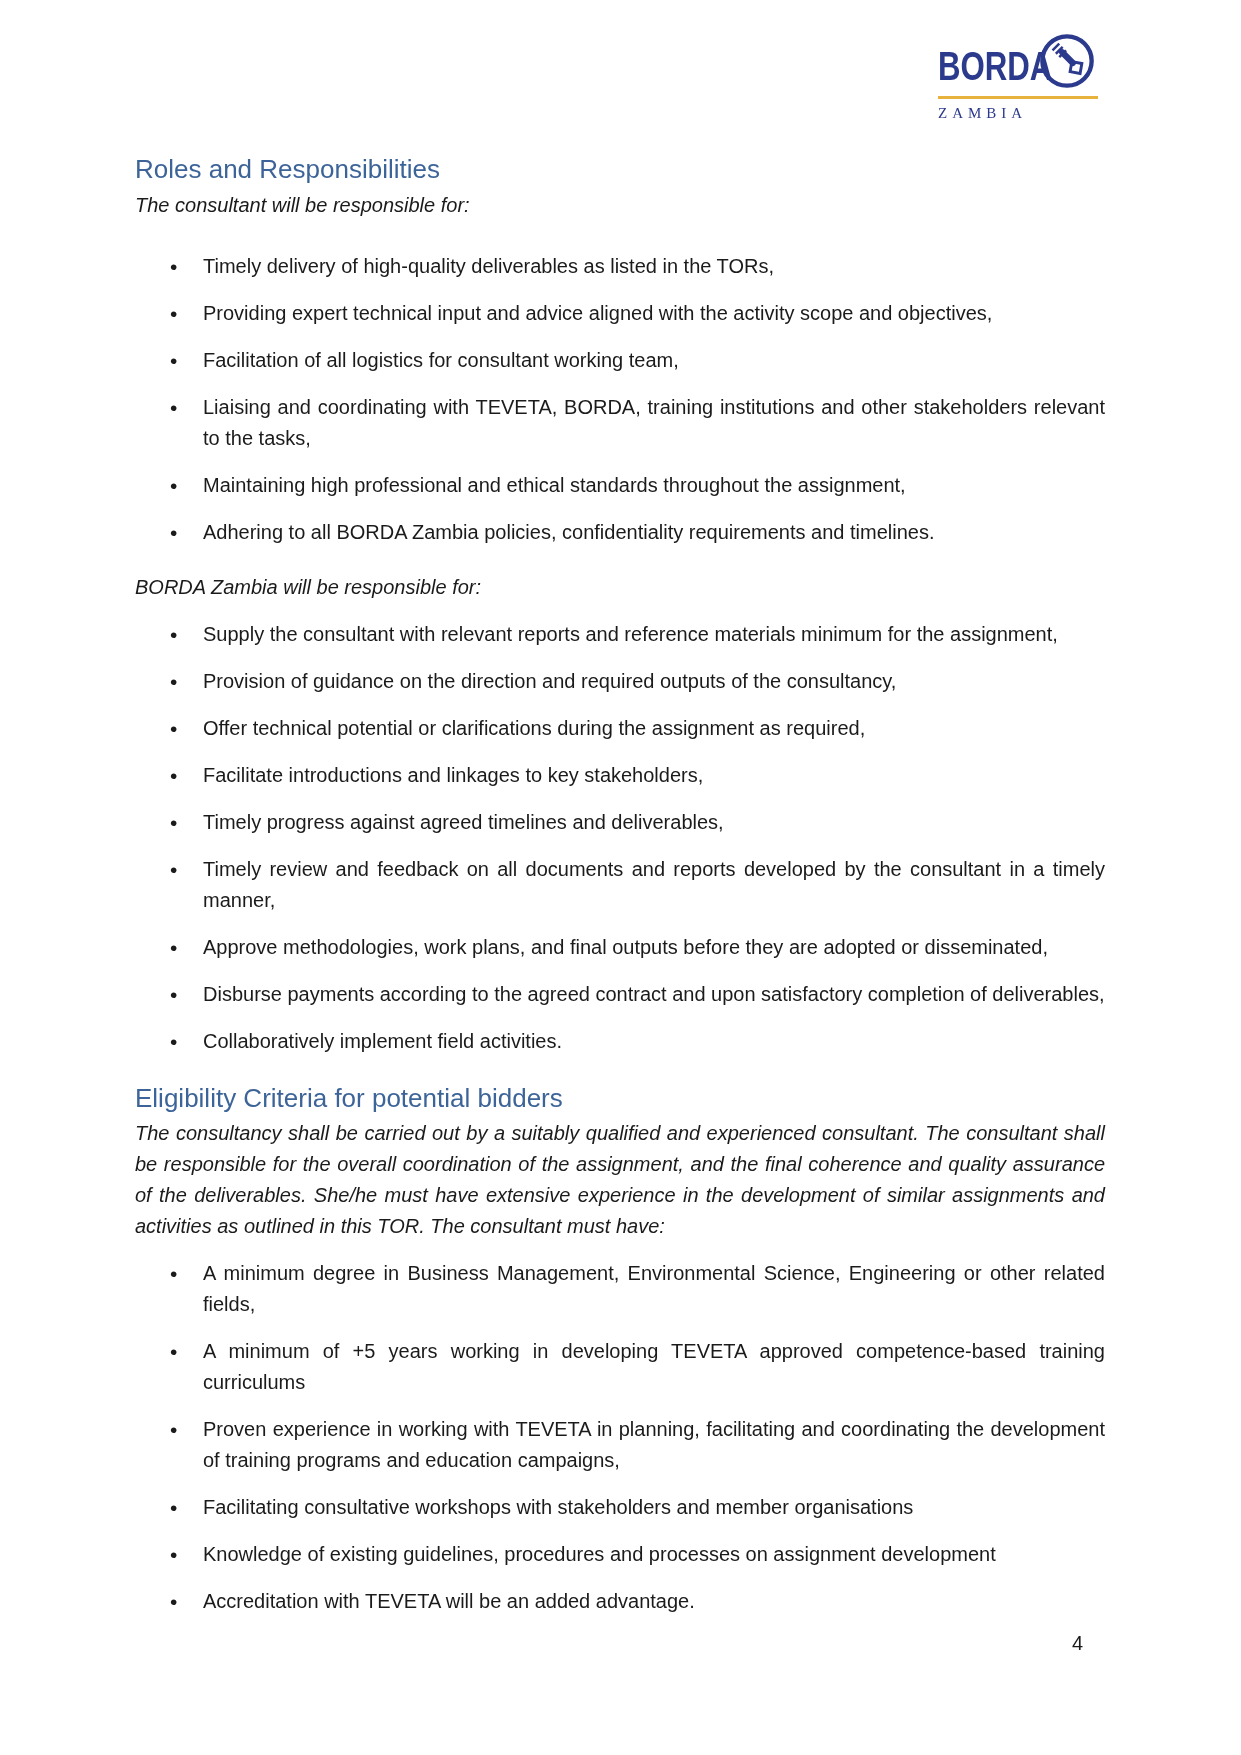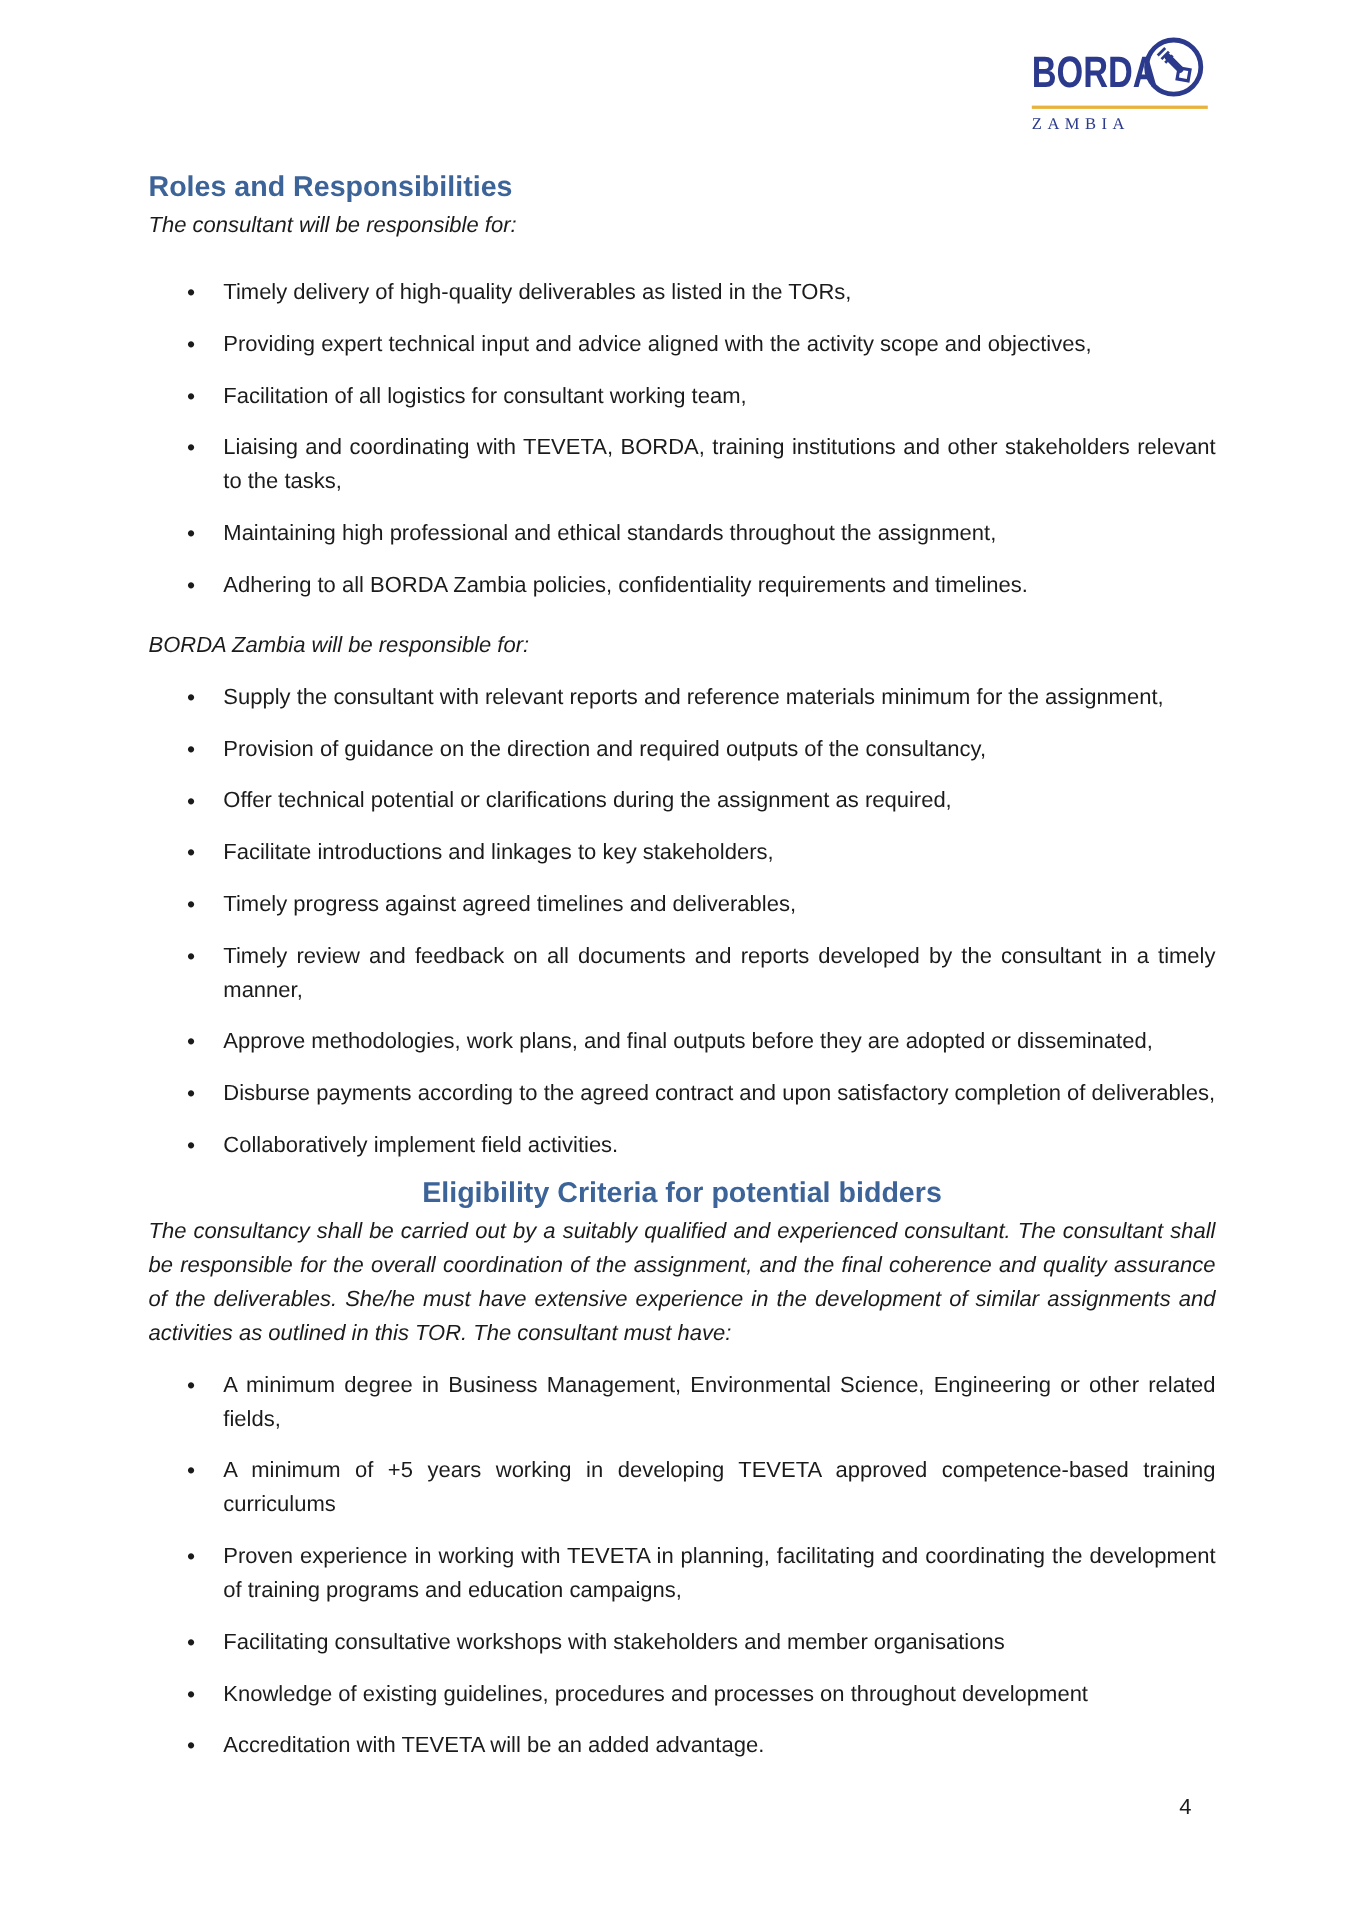--- a/index.html
+++ b/index.html
@@ -29,26 +29,26 @@
     margin-top:6px;
     font-family:"Liberation Serif", serif;
     font-size:15px; letter-spacing:5px;
     color:var(--theme-brand, #2b3a8c);
   }
 
   
   .content { padding:152px 136px 0 135px; }
 
   h2.section-heading {
-    font-size:26px; font-weight:bold;
+    font-size:26px; font-weight:normal;
     line-height:34px;
     color:var(--theme-heading, #3d6498);
     margin:0;
   }
-  h2.heading-2 { margin-top:10px;text-align:center; }
+  h2.heading-2 { margin-top:24px; }
 
   p { font-size:20px; line-height:31px; margin:0;font-style:italic; }
   p.intro-1 { margin-top:4px; }
   p.intro-2 { margin-top:24px; }
   p.body-par { margin-top:3px; text-align:justify; }
 
   ul.bullet-list {
     list-style:none;
     margin:0; padding:0 0 0 68px;
   }
@@ -122,21 +122,21 @@
       <li>Collaboratively implement field activities.</li>
     </ul>
 
     <h2 class="section-heading heading-2">Eligibility Criteria for potential bidders</h2>
     <p class="body-par">The consultancy shall be carried out by a suitably qualified and experienced consultant. The consultant shall be responsible for the overall coordination of the assignment, and the final coherence and quality assurance of the deliverables. She/he must have extensive experience in the development of similar assignments and activities as outlined in this TOR. The consultant must have:</p>
     <ul class="bullet-list list-3">
       <li>A minimum degree in Business Management, Environmental Science, Engineering or other related fields,</li>
       <li>A minimum of +5 years working in developing TEVETA approved competence-based training curriculums</li>
       <li>Proven experience in working with TEVETA in planning, facilitating and coordinating the development of training programs and education campaigns,</li>
       <li>Facilitating consultative workshops with stakeholders and member organisations</li>
-      <li>Knowledge of existing guidelines, procedures and processes on throughout development</li>
+      <li>Knowledge of existing guidelines, procedures and processes on assignment development</li>
       <li>Accreditation with TEVETA will be an added advantage.</li>
     </ul>
 
   </main>
 
   <div class="page-number">4</div>
 
 </div>
 
 </body></html>

